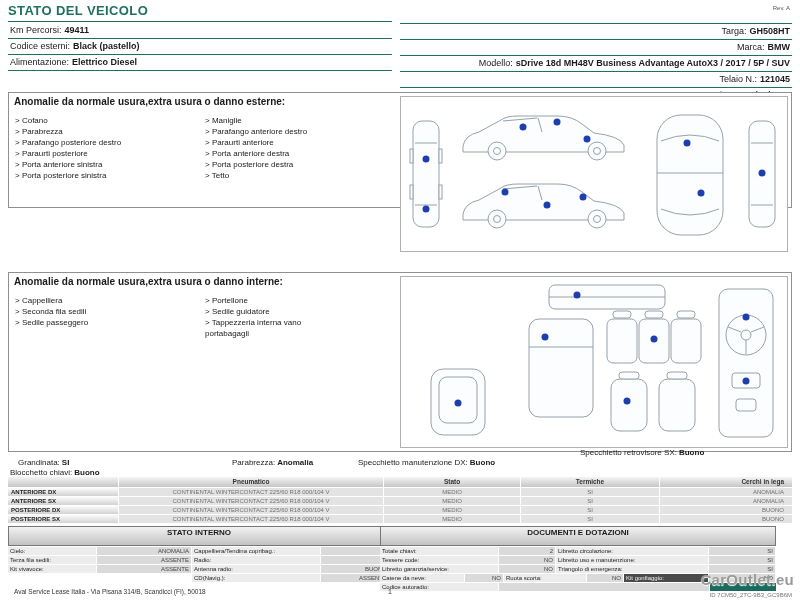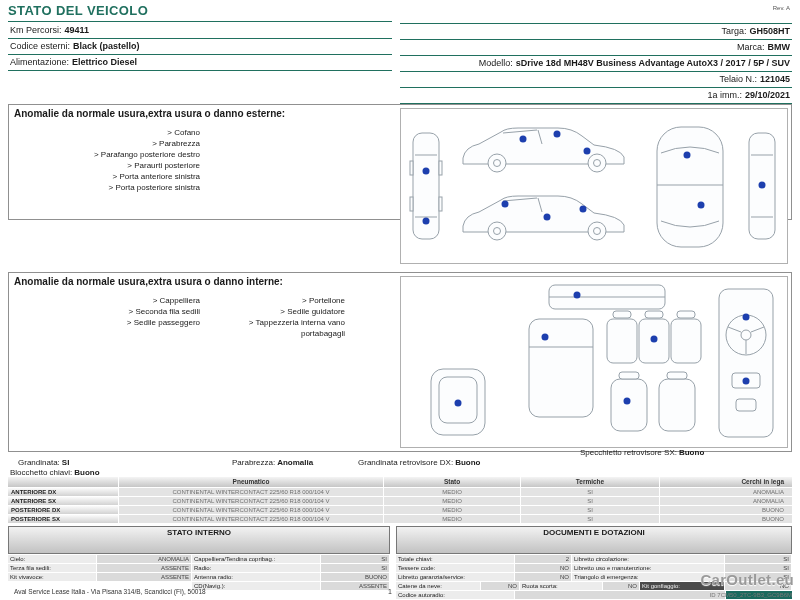--- a/index.html
+++ b/index.html
@@ -12,24 +12,24 @@
                color:#20705f; letter-spacing:.4px; padding-bottom:3px; border-bottom:1px solid #20705f; }
   .rev { position:absolute; right:10px; top:5px; font-size:6px; color:#555; }
   .fields { position:absolute; font-size:9px; }
   .fields-left { left:8px; top:23px; width:384px; }
   .fields-right { left:400px; top:23px; width:392px; border-top:1px solid #20705f;text-align:right; }
   .field { border-bottom:1px solid #20705f; padding:2px 2px 2px; line-height:11px; }
   .field .val { font-weight:bold; margin-left:3px; }
 
   
   .section { position:absolute; left:8px; width:784px; border:1px solid #909090; background:#fff; }
-  .section-ext { top:104px; height:116px; }
+  .section-ext { top:92px; height:116px; }
   .section-int { top:272px; height:180px; }
   .section-title { position:absolute; left:5px; top:3px; font-size:10px; font-weight:bold; }
-  .dcol { position:absolute; top:22px; font-size:8px; line-height:11px; width:185px;text-align:right; }
+  .dcol { position:absolute; top:22px; font-size:8px; line-height:11px; width:185px; }
   .dcol1 { left:6px; }
   .dcol2 { left:196px; }
   .dcol2-narrow { width:140px; }
   .ditem::before { content:">  "; }
   .diagram-box { position:absolute; top:3px; right:3px; width:388px; border:1px solid #b0b0b0; background:#fff; }
   .section-ext .diagram-box { height:156px; }
   .section-int .diagram-box { height:172px; }
 
   
   .statusline { position:absolute; font-size:8px; white-space:nowrap; }
@@ -41,31 +41,31 @@
   .tcell { font-size:6px; line-height:8px; padding:0 3px; background:#e3e3e3; text-align:center;
            color:#707070; overflow:hidden; white-space:nowrap; }
   .thead .tcell { background:linear-gradient(#f4f4f4,#c6c6c6); color:#333; font-weight:bold;
                   font-size:6.5px; line-height:10px; }
   .tcell.pos { background:linear-gradient(#fbfbfb,#d2d2d2); color:#222; font-weight:bold; text-align:left; }
   .tcell.cerchi { text-align:right; padding-right:8px; }
 
   
   .btable { position:absolute; top:526px; }
   .bhead { border:1px solid #777; background:linear-gradient(#f2f2f2,#c2c2c2); font-size:8px;
-           font-weight:bold; text-align:center; line-height:11px; height:28px; margin-bottom:1px; }
+           font-weight:bold; text-align:center; line-height:11px; height:20px; margin-bottom:1px; }
   .brow { display:grid; gap:1px; margin-bottom:1px; }
   .bcell { font-size:6px; line-height:8px; height:8px; padding:0 2px; overflow:hidden; white-space:nowrap; }
   .bcell.lbl { background:#ececec; color:#222; }
   .bcell.val { background:#dadada; color:#444; text-align:right; }
   .bcell.blank { background:transparent; }
   .bcell.dark { background:#4a4a4a; color:#f0f0f0; }
   .bcell.teal { background:#1a6a5e; }
   .t-si { left:8px; width:382px; }
   .t-si .brow { grid-template-columns:88px 94px 128px 68px; }
-  .t-doc { left:396px; width:396px; }
+  .t-doc { left:380px; width:396px; }
   .t-doc .brow { grid-template-columns:118px 56px 152px 66px; }
   .t-doc .brow6 { grid-template-columns:84px 38px 82px 36px 84px 66px; }
   .t-doc .brow3 { grid-template-columns:118px 210px 66px; }
 
   
   .footer-text { position:absolute; left:14px; top:588px; font-size:6.5px; color:#333; }
   .page-num { position:absolute; left:388px; top:588px; font-size:7px; color:#333; }
   .doc-id { position:absolute; right:8px; top:592px; font-size:6px; color:#777; }
   .watermark { position:absolute; right:6px; top:571px; font-size:15px; font-weight:bold;
                color:#9a9a9a; text-shadow:0 1px 1px #fff; letter-spacing:.3px; }
@@ -110,20 +110,28 @@
 
   <div class="section section-ext">
     <div class="section-title">Anomalie da normale usura,extra usura o danno esterne:</div>
     <div class="dcol dcol1">
       <div class="ditem">Cofano</div>
       <div class="ditem">Parabrezza</div>
       <div class="ditem">Parafango posteriore destro</div>
       <div class="ditem">Paraurti posteriore</div>
       <div class="ditem">Porta anteriore sinistra</div>
       <div class="ditem">Porta posteriore sinistra</div>
+    </div>
+    <div class="dcol dcol2">
+      <div class="ditem">Maniglie</div>
+      <div class="ditem">Parafango anteriore destro</div>
+      <div class="ditem">Paraurti anteriore</div>
+      <div class="ditem">Porta anteriore destra</div>
+      <div class="ditem">Porta posteriore destra</div>
+      <div class="ditem">Tetto</div>
     </div>
     <div class="diagram-box">
       <svg width="386" height="154" viewBox="0 0 386 154">
         <g stroke="#97a1a9" stroke-width="1" fill="#fcfdfe">
           <rect x="12" y="24" width="26" height="106" rx="9"></rect>
           <line x1="14" y1="46" x2="36" y2="46"></line>
           <line x1="14" y1="108" x2="36" y2="108"></line>
           <rect x="9" y="52" width="3" height="14"></rect>
             <rect x="38" y="52" width="3" height="14"></rect>
           <rect x="9" y="88" width="3" height="14"></rect>
@@ -220,21 +228,21 @@
     </div>
   </div>
 
   <div class="statusline" style="left:18px; top:458px;">
     <span class="lbl">Grandinata:</span><span class="val">SI</span>
   </div>
   <div class="statusline" style="left:232px; top:458px;">
     <span class="lbl">Parabrezza:</span><span class="val">Anomalia</span>
   </div>
   <div class="statusline" style="left:358px; top:458px;">
-    <span class="lbl">Grandinata retrovisore DX:</span><span class="val">Buono</span>
+    <span class="lbl">Specchietto manutenzione DX:</span><span class="val">Buono</span>
   </div>
   <div class="statusline" style="left:580px; top:448px;">
     <span class="lbl">Specchietto retrovisore SX:</span><span class="val">Buono</span>
   </div>
   <div class="statusline" style="left:10px; top:468px;">
     <span class="lbl">Blocchetto chiavi:</span><span class="val">Buono</span>
   </div>
 
   <div class="tire-table">
     <div class="trow thead">

